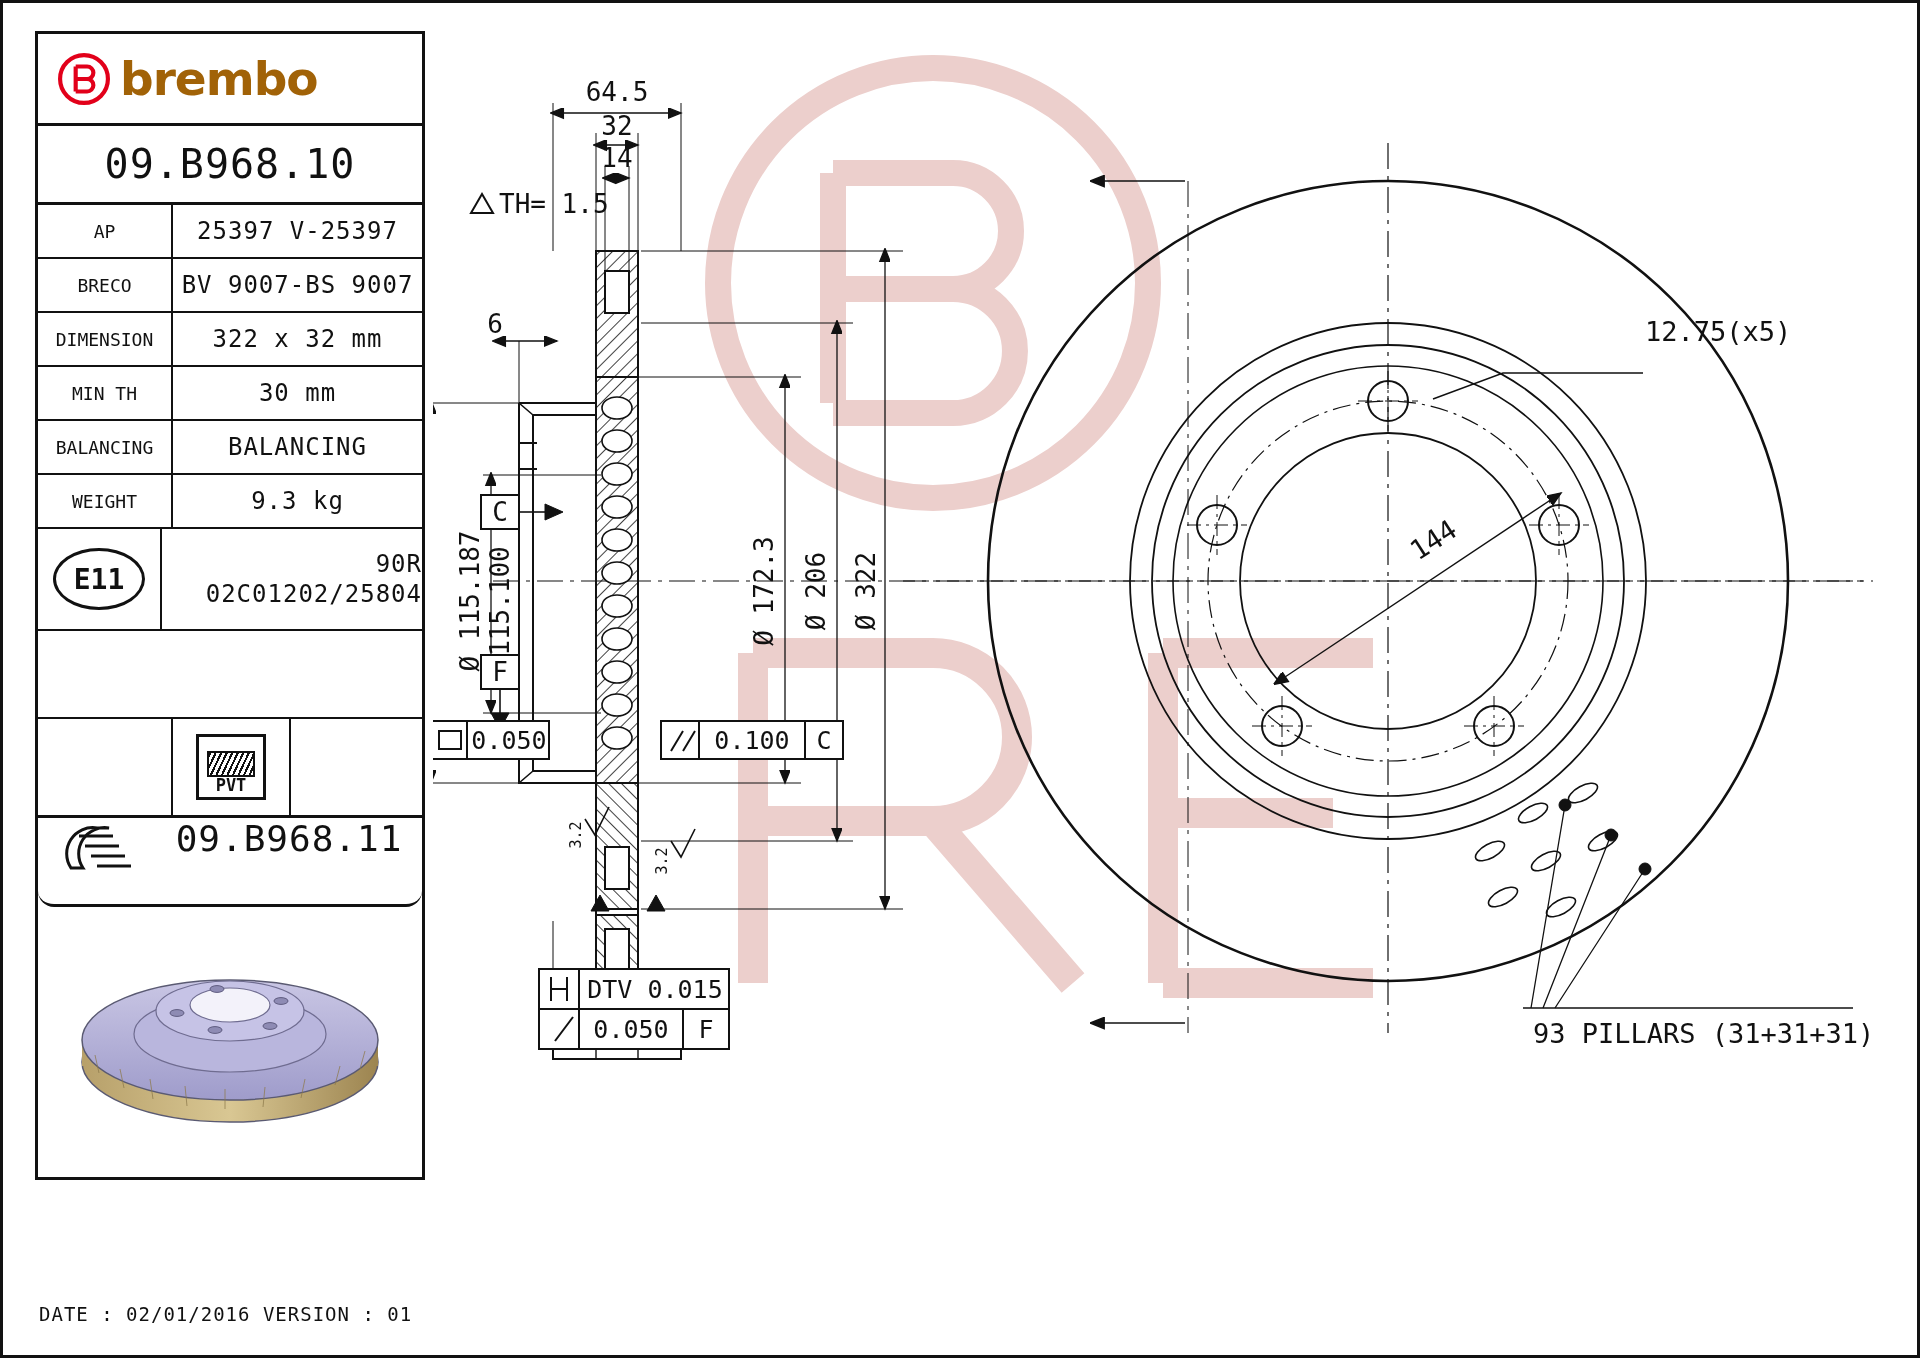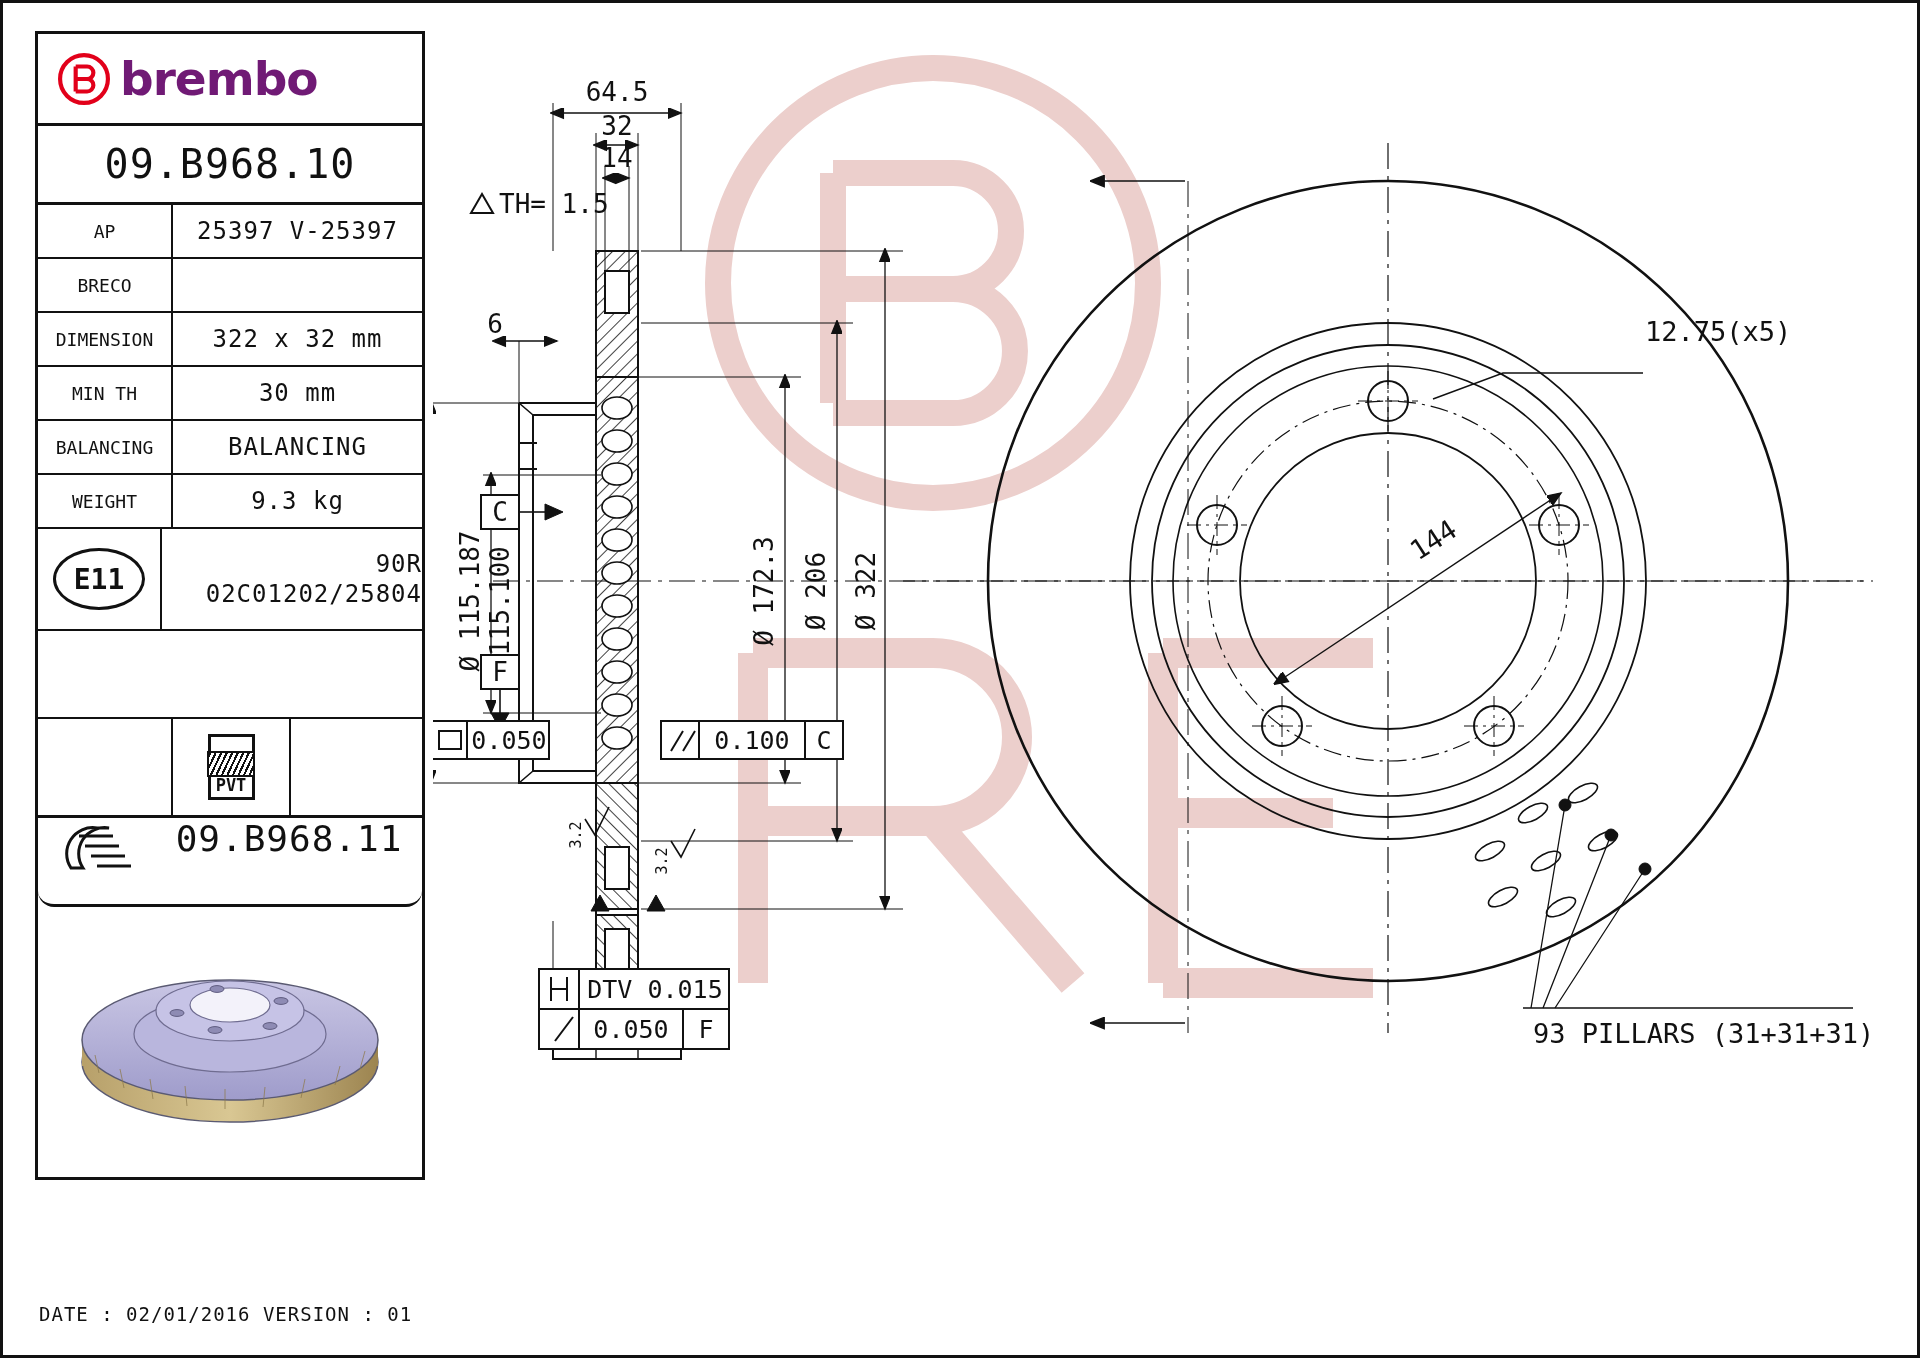--- a/index.html
+++ b/index.html
@@ -5,36 +5,36 @@
   html,body{margin:0;padding:0;background:#ffffff;}
   body{width:1920px;height:1358px;font-family:"DejaVu Sans Mono",monospace;color:#111;overflow:hidden;}
   .sheet{position:relative;width:1920px;height:1358px;box-sizing:border-box;border:3px solid #111;background:#fff;}
   .watermark{position:absolute;left:640px;top:0px;width:1280px;height:1290px;overflow:hidden;pointer-events:none;}
   .watermark svg{position:absolute;left:-40px;top:10px;}
 
   
   .panel{position:absolute;left:32px;top:28px;width:390px;border:3px solid #111;box-sizing:border-box;background:#fff;}
   .logorow{height:92px;border-bottom:3px solid #111;display:flex;align-items:center;padding-left:20px;gap:10px;box-sizing:border-box;}
   .logomark{width:52px;height:52px;flex:none;}
-  .logotext{font-family:"DejaVu Sans",sans-serif;font-weight:bold;font-size:47px;letter-spacing:-1px;color:#701a75;}
+  .logotext{font-family:"DejaVu Sans",sans-serif;font-weight:bold;font-size:47px;letter-spacing:-1px;color:#a16207;}
   .coderow{height:76px;border-bottom:3px solid #111;display:flex;align-items:center;justify-content:center;}
   .coderow .code{font-size:40px;letter-spacing:1px;}
   .trow{display:flex;border-bottom:2px solid #111;height:52px;}
   .trow .k{width:135px;border-right:2px solid #111;display:flex;align-items:center;justify-content:center;font-size:18px;letter-spacing:0px;box-sizing:border-box;}
   .trow .v{flex:1;display:flex;align-items:center;justify-content:center;font-size:24px;letter-spacing:1px;box-sizing:border-box;}
   .e11row{display:flex;border-bottom:2px solid #111;height:100px;}
   .e11row .k{width:124px;border-right:2px solid #111;display:flex;align-items:center;justify-content:center;box-sizing:border-box;}
   .e11row .v{flex:1;display:flex;flex-direction:column;align-items:flex-end;justify-content:center;font-size:24px;line-height:1.25;letter-spacing:1px;}
   .ellipse{width:86px;height:56px;border:3px solid #111;border-radius:50%;display:flex;align-items:center;justify-content:center;font-size:28px;font-weight:bold;}
   .blankrow{height:86px;border-bottom:2px solid #111;}
   .pvtrow{display:flex;height:96px;border-bottom:3px solid #111;}
   .pvtrow .c1{width:135px;border-right:2px solid #111;box-sizing:border-box;}
   .pvtrow .c2{width:118px;border-right:2px solid #111;display:flex;align-items:center;justify-content:center;box-sizing:border-box;}
   .pvtrow .c3{flex:1;}
-  .pvtbox{width:47px;height:66px;border:3px solid #111;display:flex;flex-direction:column;align-items:center;justify-content:flex-end;box-sizing:border-box;}
+  .pvtbox{width:70px;height:66px;border:3px solid #111;display:flex;flex-direction:column;align-items:center;justify-content:flex-end;box-sizing:border-box;}
   .pvtbox .hatch{width:48px;height:26px;margin-top:3px;background:repeating-linear-gradient(115deg,#111 0 2px,#fff 2px 5px);border:2px solid #111;box-sizing:border-box;}
   .pvtbox .plabel{font-size:17px;font-weight:bold;line-height:1;padding-bottom:3px;}
   .pairrow{display:flex;height:86px;border-bottom:3px solid #111;align-items:flex-start;border-radius:16px;}
   .pairrow .icon{width:118px;display:flex;align-items:center;justify-content:center;}
   .pairrow .code2{flex:1;text-align:center;font-size:36px;letter-spacing:1px;}
   .photorow{height:270px;display:flex;align-items:center;justify-content:center;}
 
   .datebar{position:absolute;left:36px;top:1300px;font-size:19px;letter-spacing:1px;}
 
   
@@ -72,20 +72,21 @@
     <div class="coderow">
       <span class="code">09.B968.10</span>
     </div>
 
     <div class="trow">
       <div class="k">AP</div>
       <div class="v">25397 V-25397</div>
     </div>
     <div class="trow">
       <div class="k">BRECO</div>
+      <div class="v">BV 9007-BS 9007</div>
     </div>
     <div class="trow">
       <div class="k">DIMENSION</div>
       <div class="v">322 x 32 mm</div>
     </div>
     <div class="trow">
       <div class="k">MIN TH</div>
       <div class="v">30 mm</div>
     </div>
     <div class="trow">

